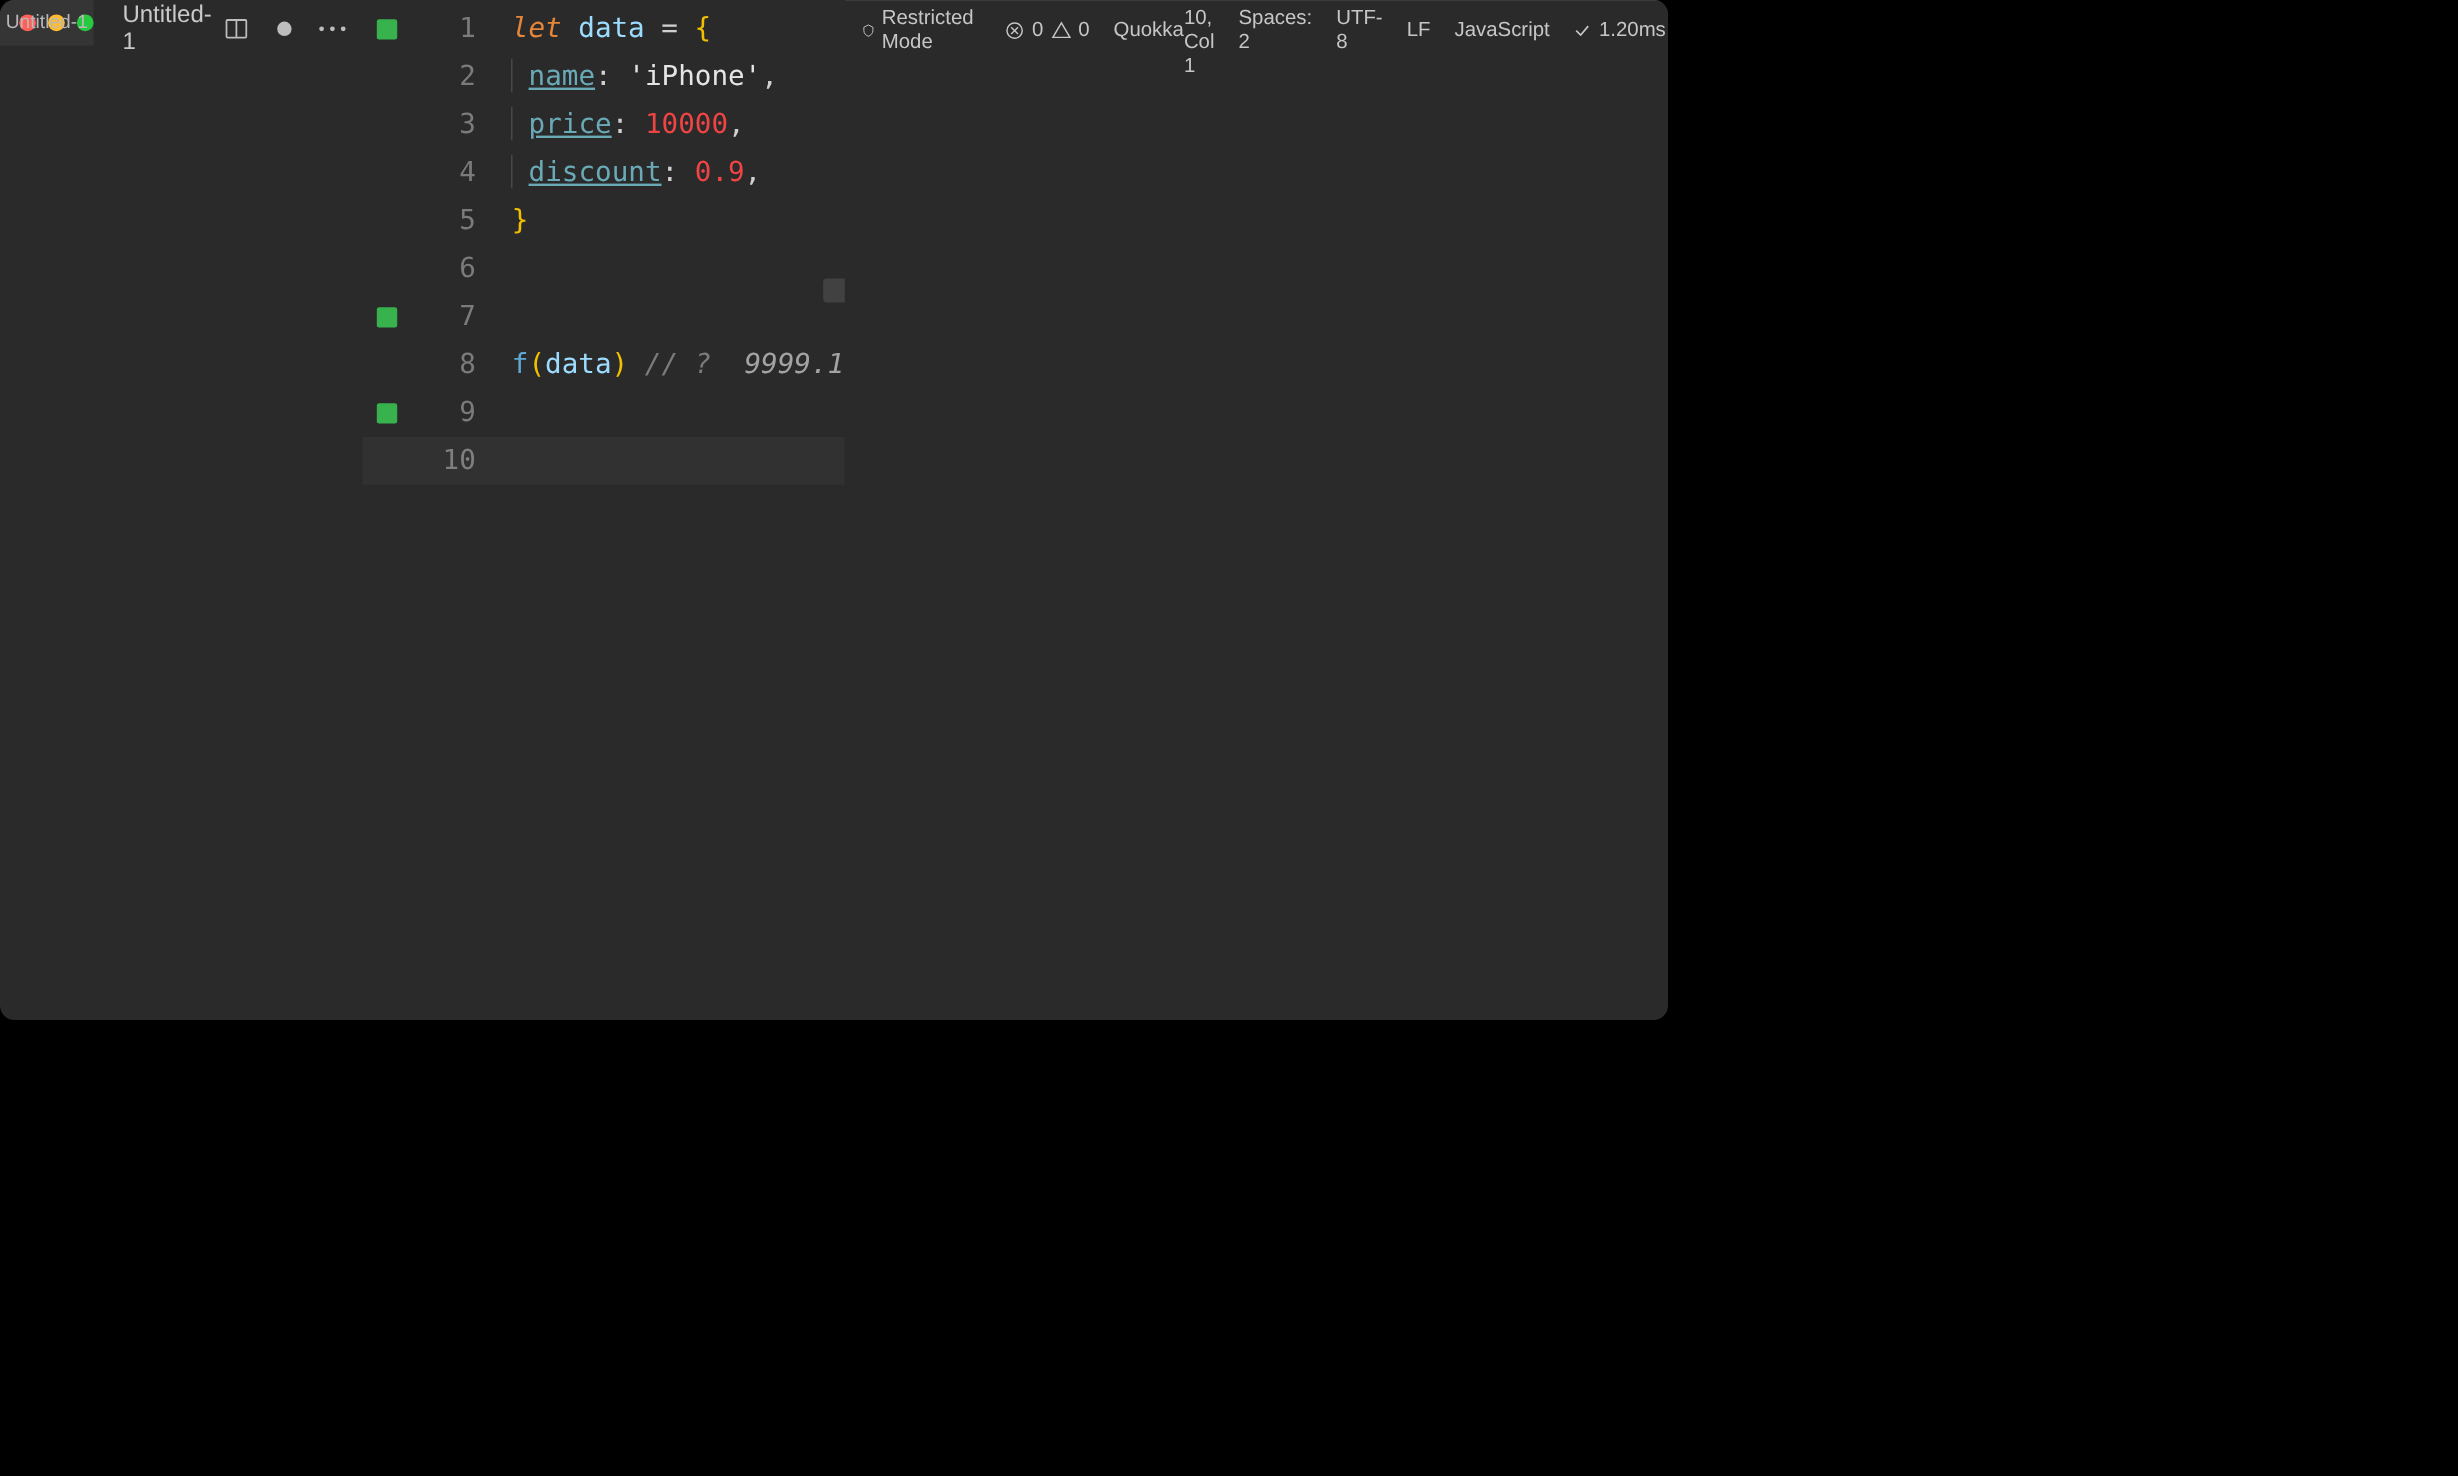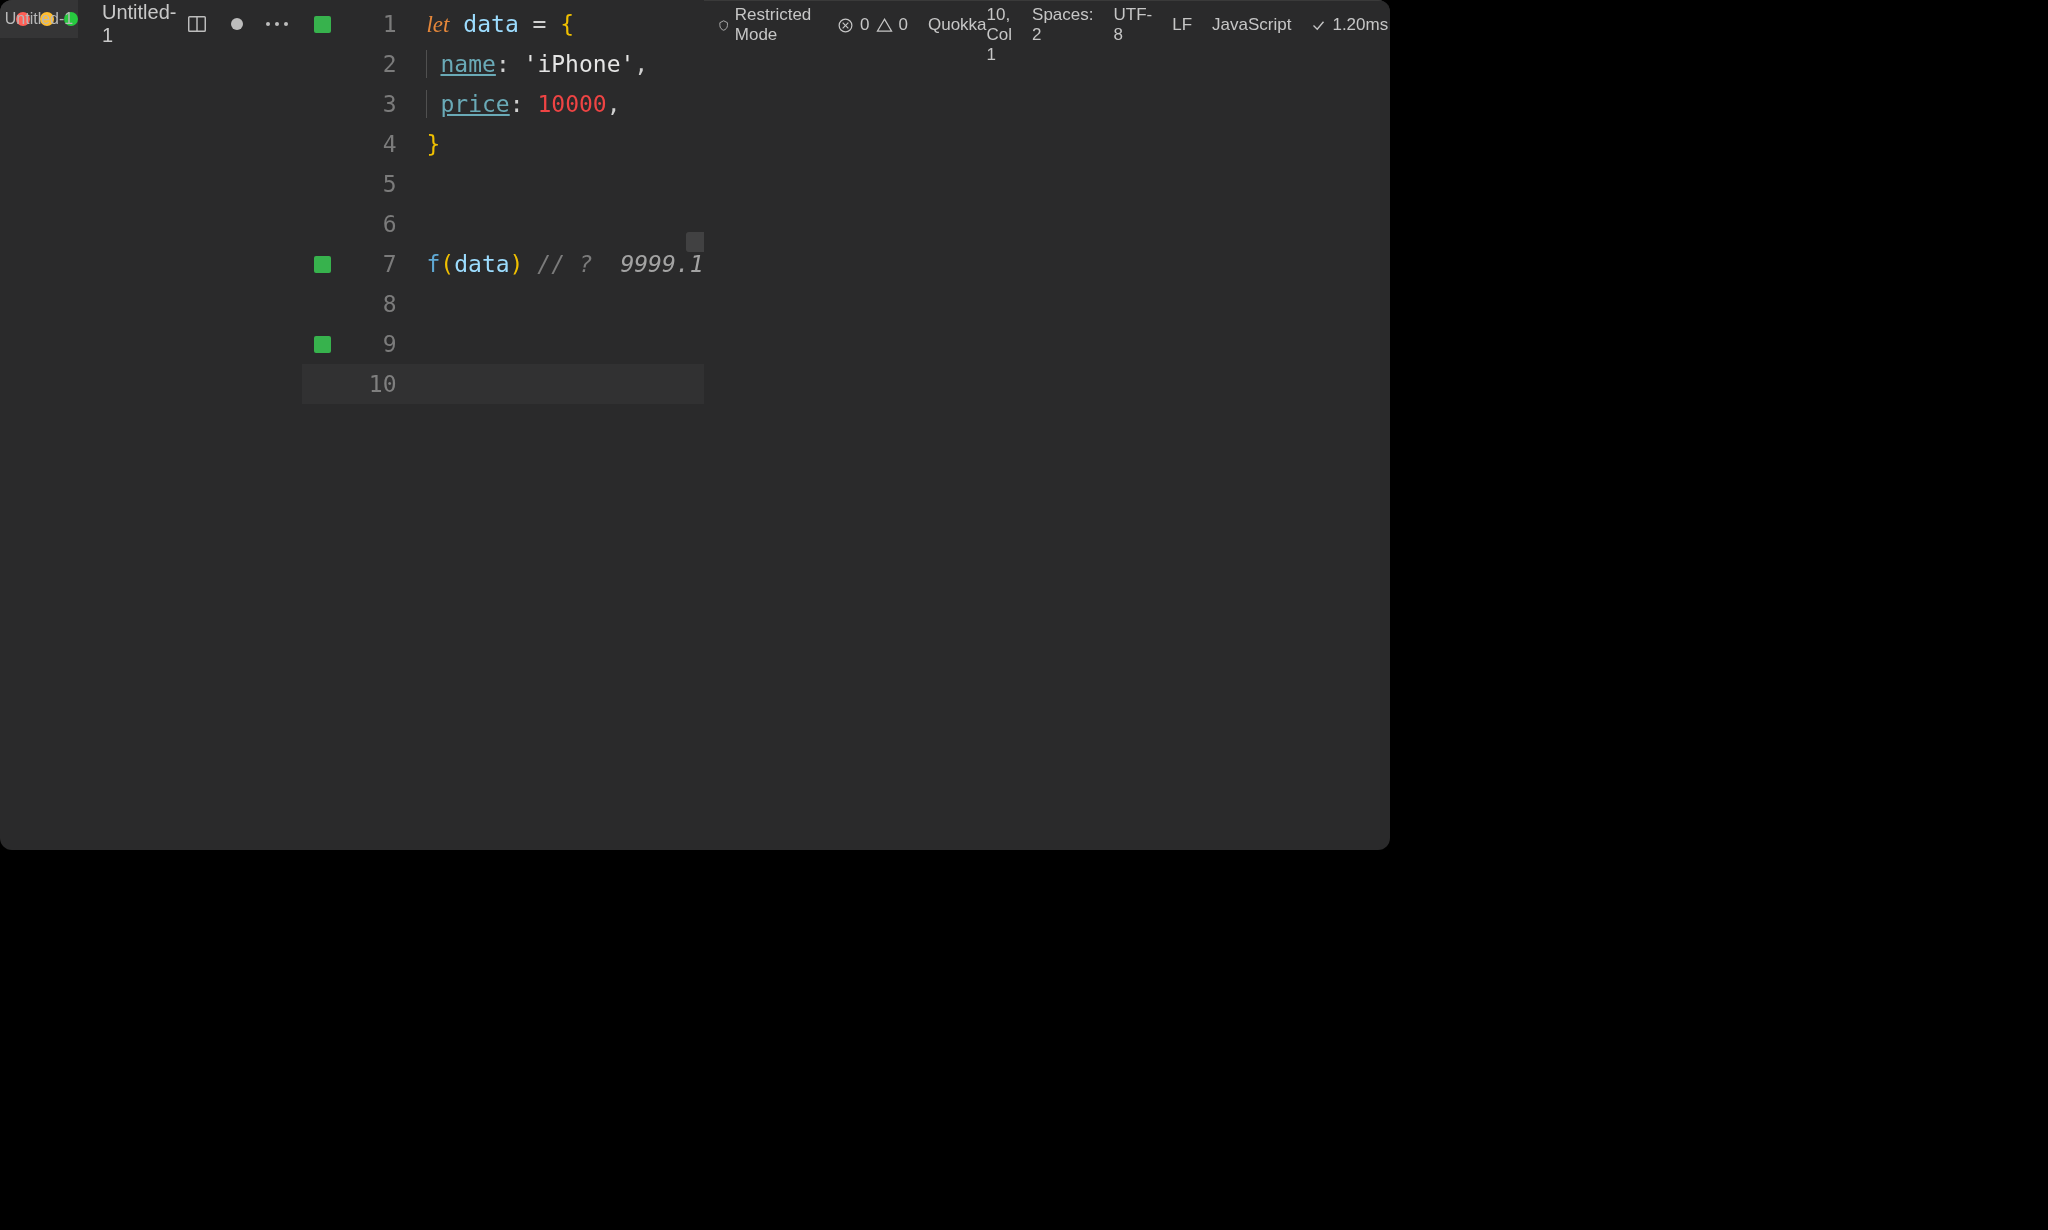--- a/index.html
+++ b/index.html
@@ -18,21 +18,21 @@
     .editor{flex:1;display:flex;font-size:23px;line-height:40px;position:relative;background:#2a2a2b;}
     .gutters{display:flex;padding-top:4px;}
     .glyphs{width:44px;}
     .glyphs .sq{width:17px;height:17px;background:#37b24d;border-radius:2px;margin:12px 0 11px 12px;}
     .glyphs .nosq{height:40px;}
     .linenos{width:54px;text-align:right;color:#7b7b7b;padding-top:0;}
     .linenos div{height:40px;padding-right:4px;}
     .code{padding:4px 0 0 26px;color:#d0d0d0;}
     .code .row{height:40px;white-space:pre;}
     .guide{display:inline-block;width:1px;height:28px;background:#505050;vertical-align:middle;margin-right:13px;position:relative;top:-2px;}
-    .kw{color:#e5873a;font-style:italic;font-family:Liberation Serif, serif;}
+    .kw{color:#e5873a;font-style:italic;}
     .id{color:#9cdcfe;}
     .op{color:#d0d0d0;}
     .brace{color:#f0c000;}
     .key{color:#6aaab7;text-decoration:underline;}
     .str{color:#e5e5e5;}
     .num{color:#ef4444;}
     .comma{color:#d0d0d0;}
     .param{color:#e2e2e2;font-style:italic;}
     .arrow{color:#e5873a;font-style:italic;}
     .prop{color:#a48add;}
@@ -111,20 +111,21 @@
         <div>8</div>
         <div>9</div>
         <div>10</div>
       </div>
     </div>
 
     <div class="code">
       <div class="row"><span class="kw">let</span><span> </span><span class="id">data</span><span class="op"> = </span><span class="brace">{</span></div>
       <div class="row"><span class="guide"></span><span class="key">name</span><span class="op">: </span><span class="str">'iPhone'</span><span class="comma">,</span></div>
       <div class="row"><span class="guide"></span><span class="key">price</span><span class="op">: </span><span class="num">10000</span><span class="comma">,</span></div>
+      <div class="row"><span class="guide"></span><span class="key">discount</span><span class="op">: </span><span class="num">0.9</span><span class="comma">,</span></div>
       <div class="row"><span class="brace">}</span></div>
       <div class="row"></div>
       <div class="row"></div>
       <div class="row"><span class="fn">f</span><span class="brace">(</span><span class="id">data</span><span class="brace">)</span><span> </span><span class="comment">// ? </span><span class="inline"> 9999.1</span></div>
       <div class="row"></div>
     </div>
   </div>
 
   <div class="statusbar">
     <div class="sb-left">

